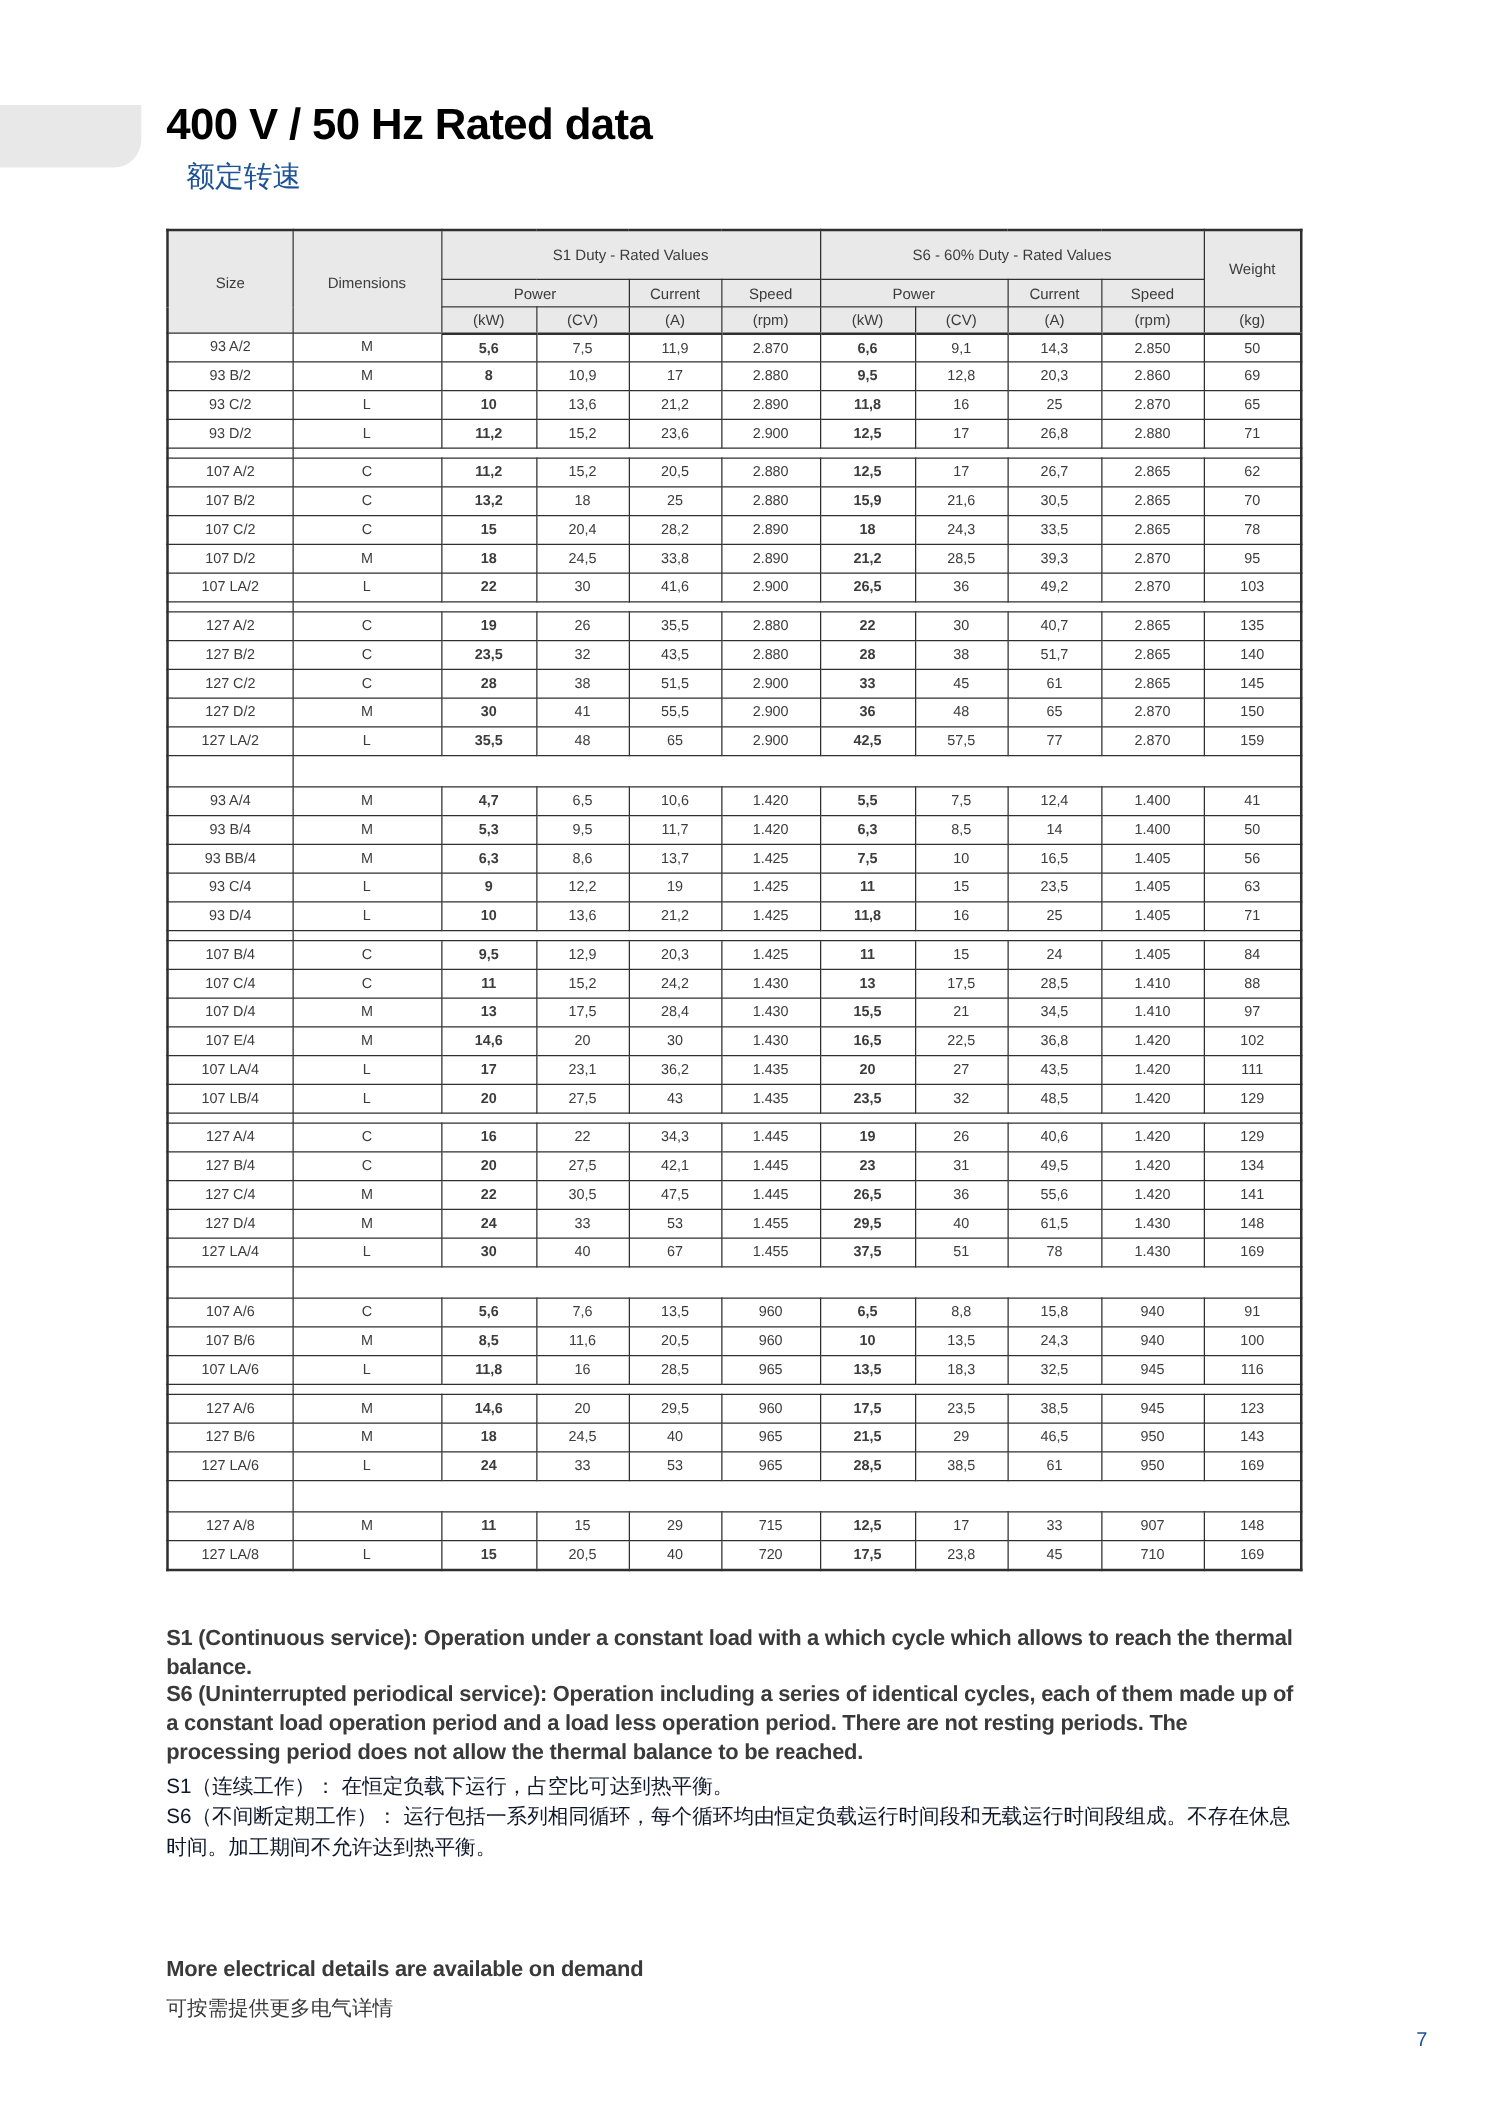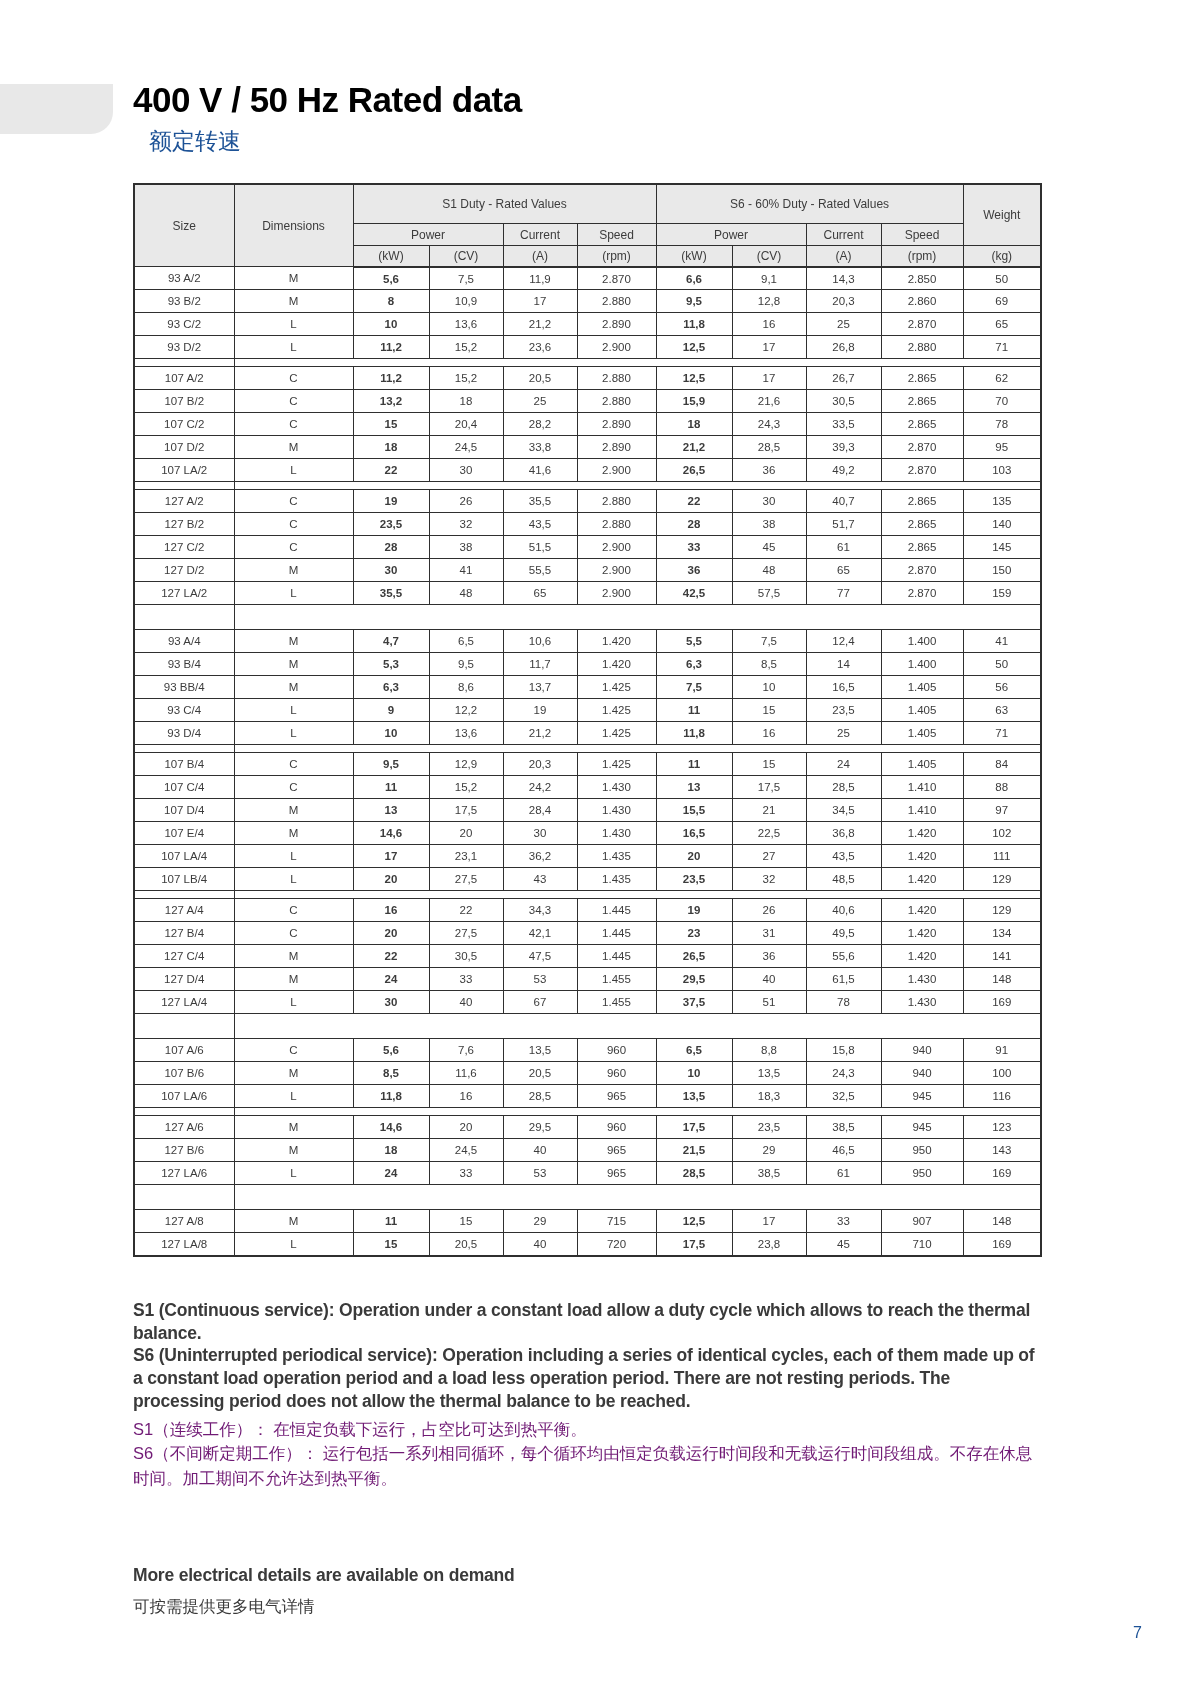--- a/index.html
+++ b/index.html
@@ -40,21 +40,21 @@
   .gl { border-left-width:2px; }
   th.pl { text-align:left; padding-left:12px; }
   tr.sp-small { height:8px; }
   tr.sp-large { height:25px; }
   .notes { margin-top:42px; width:907px; }
   .note-en {
     margin:0; font-size:17.5px; font-weight:700; line-height:1.3;
     color:#3a3a3a; letter-spacing:-0.2px;
   }
   .note-zh {
-    margin:4px 0 0 0; font-size:16.5px; font-weight:400; line-height:1.5; color:#701a75;
+    margin:4px 0 0 0; font-size:16.5px; font-weight:400; line-height:1.5; color:#0f172a;
   }
   .more { margin-top:74px; }
   .more-en { margin:0; font-size:17.5px; font-weight:700; color:#3a3a3a; letter-spacing:-0.2px; }
   .more-zh { margin:10px 0 0 0; font-size:16.5px; font-weight:400; color:#3a3a3a; }
   .page-number {
     position:absolute; right:52px; bottom:42px;
     font-size:16px; color:#1d5296; font-weight:400;
   }
 </style>
 </head>
@@ -632,21 +632,21 @@
           <td class="b gl">17,5</td>
           <td>23,8</td>
           <td>45</td>
           <td>710</td>
           <td class="gl">169</td>
         </tr>
       </tbody>
   </table>
 
   <div class="notes">
-    <p class="note-en">S1 (Continuous service): Operation under a constant load allow a duty cycle which allows to reach the thermal balance.</p>
+    <p class="note-en">S1 (Continuous service): Operation under a constant load with a which cycle which allows to reach the thermal balance.</p>
     <p class="note-en">S6 (Uninterrupted periodical service): Operation including a series of identical cycles, each of them made up of a constant load operation period and a load less operation period. There are not resting periods. The processing period does not allow the thermal balance to be reached.</p>
     <p class="note-zh">S1（连续工作）： 在恒定负载下运行，占空比可达到热平衡。</p>
     <p class="note-zh" style="margin-top:0;">S6（不间断定期工作）： 运行包括一系列相同循环，每个循环均由恒定负载运行时间段和无载运行时间段组成。不存在休息时间。加工期间不允许达到热平衡。</p>
   </div>
 
   <div class="more">
     <p class="more-en">More electrical details are available on demand</p>
     <p class="more-zh">可按需提供更多电气详情</p>
   </div>
 </div>

